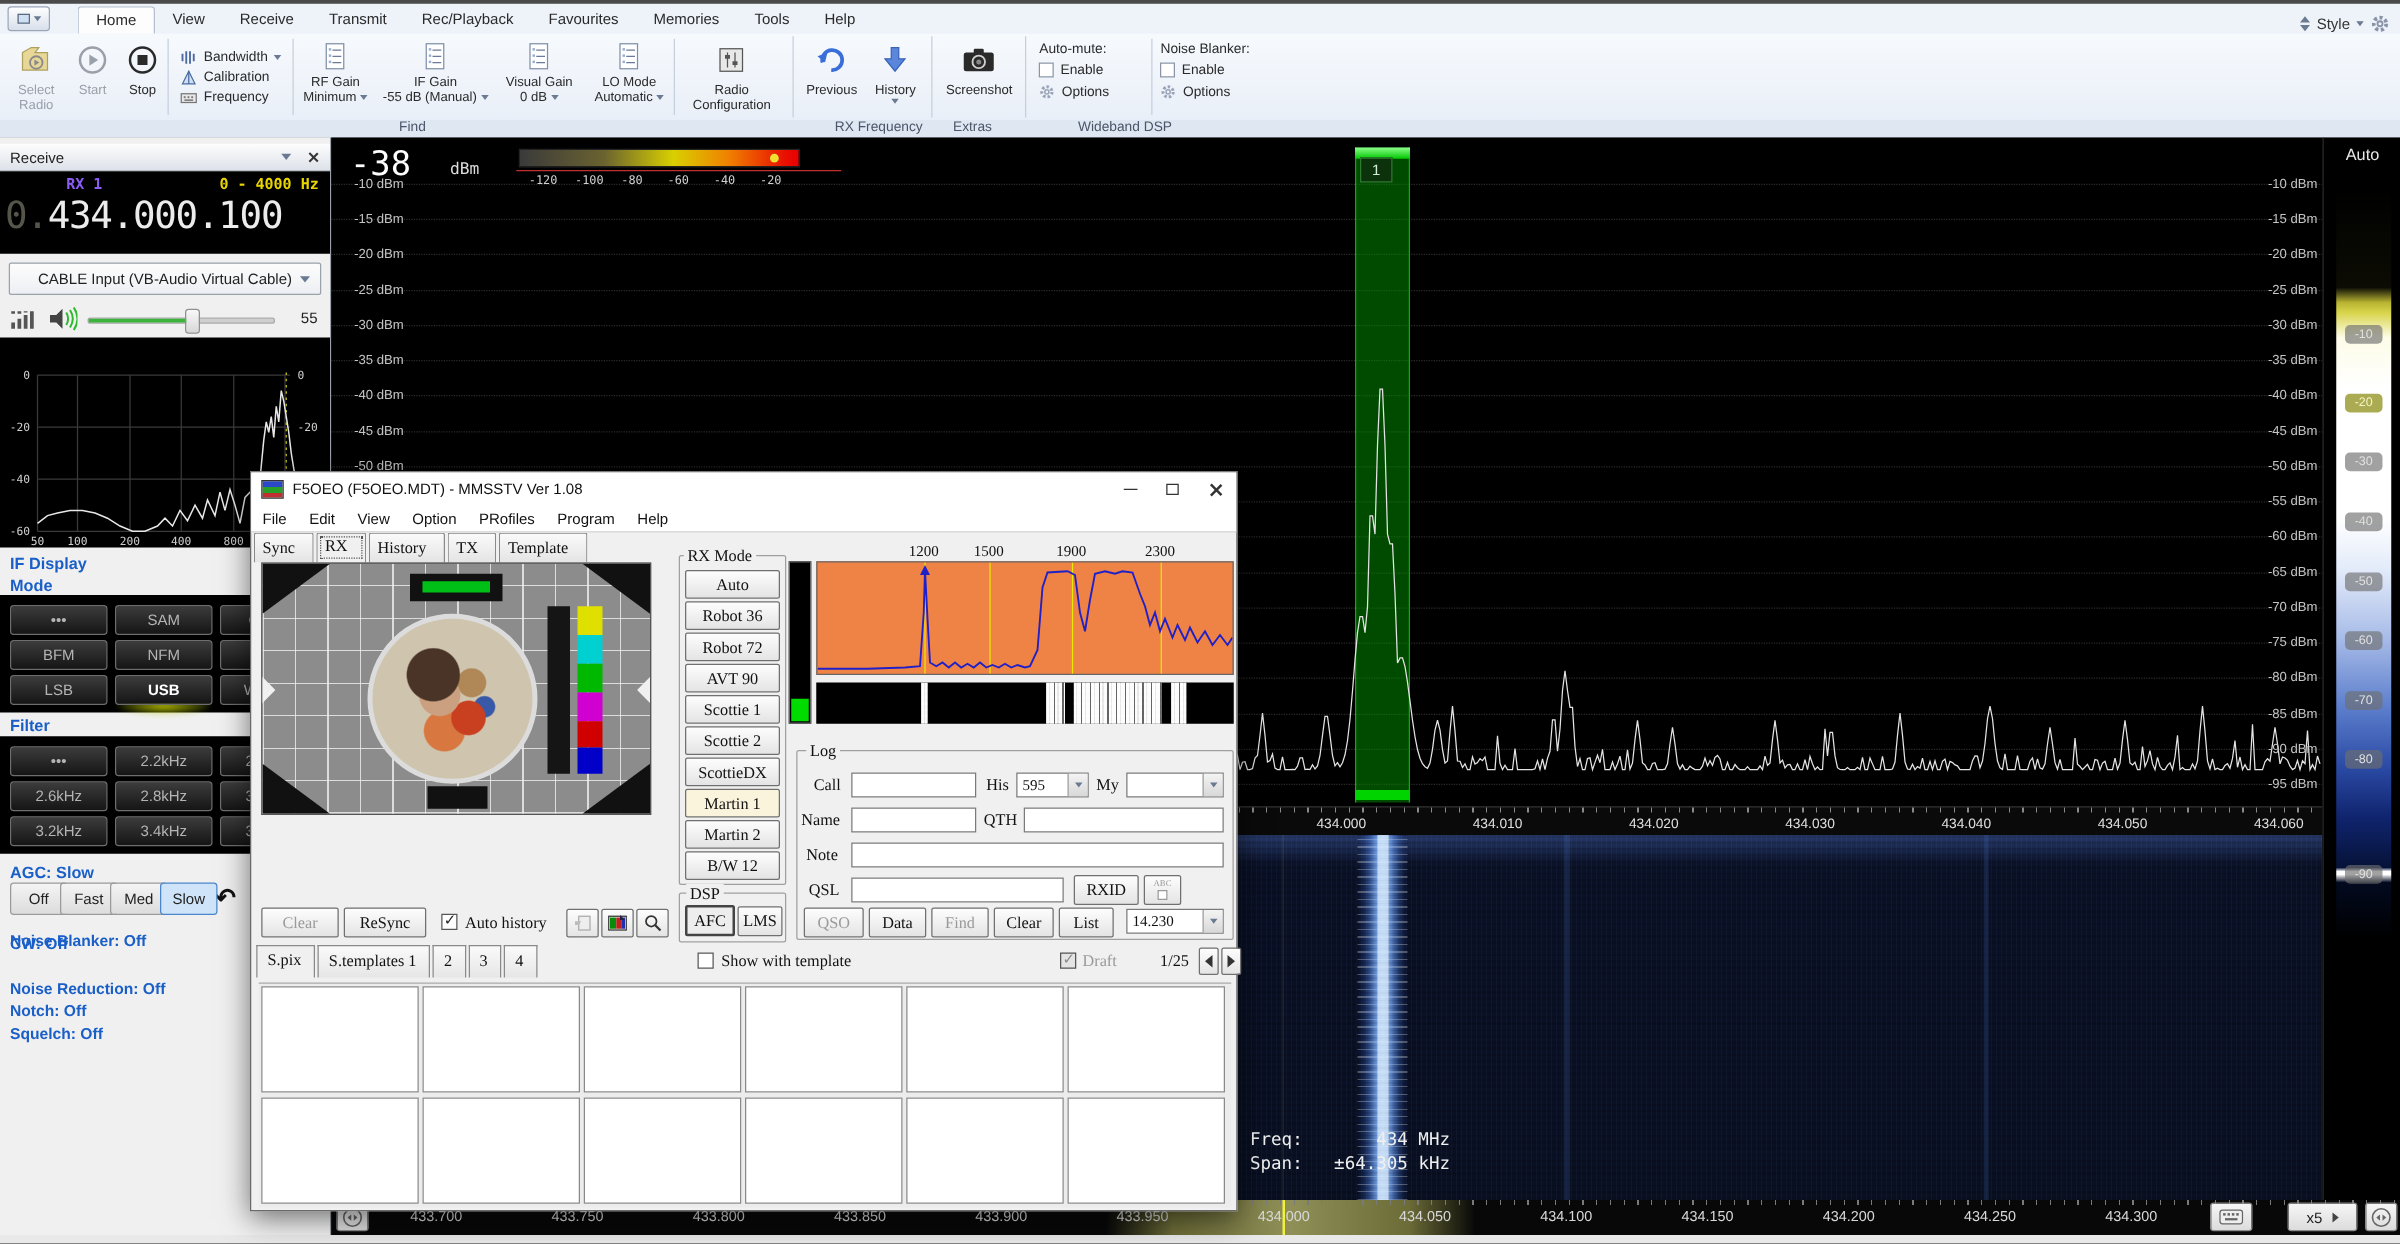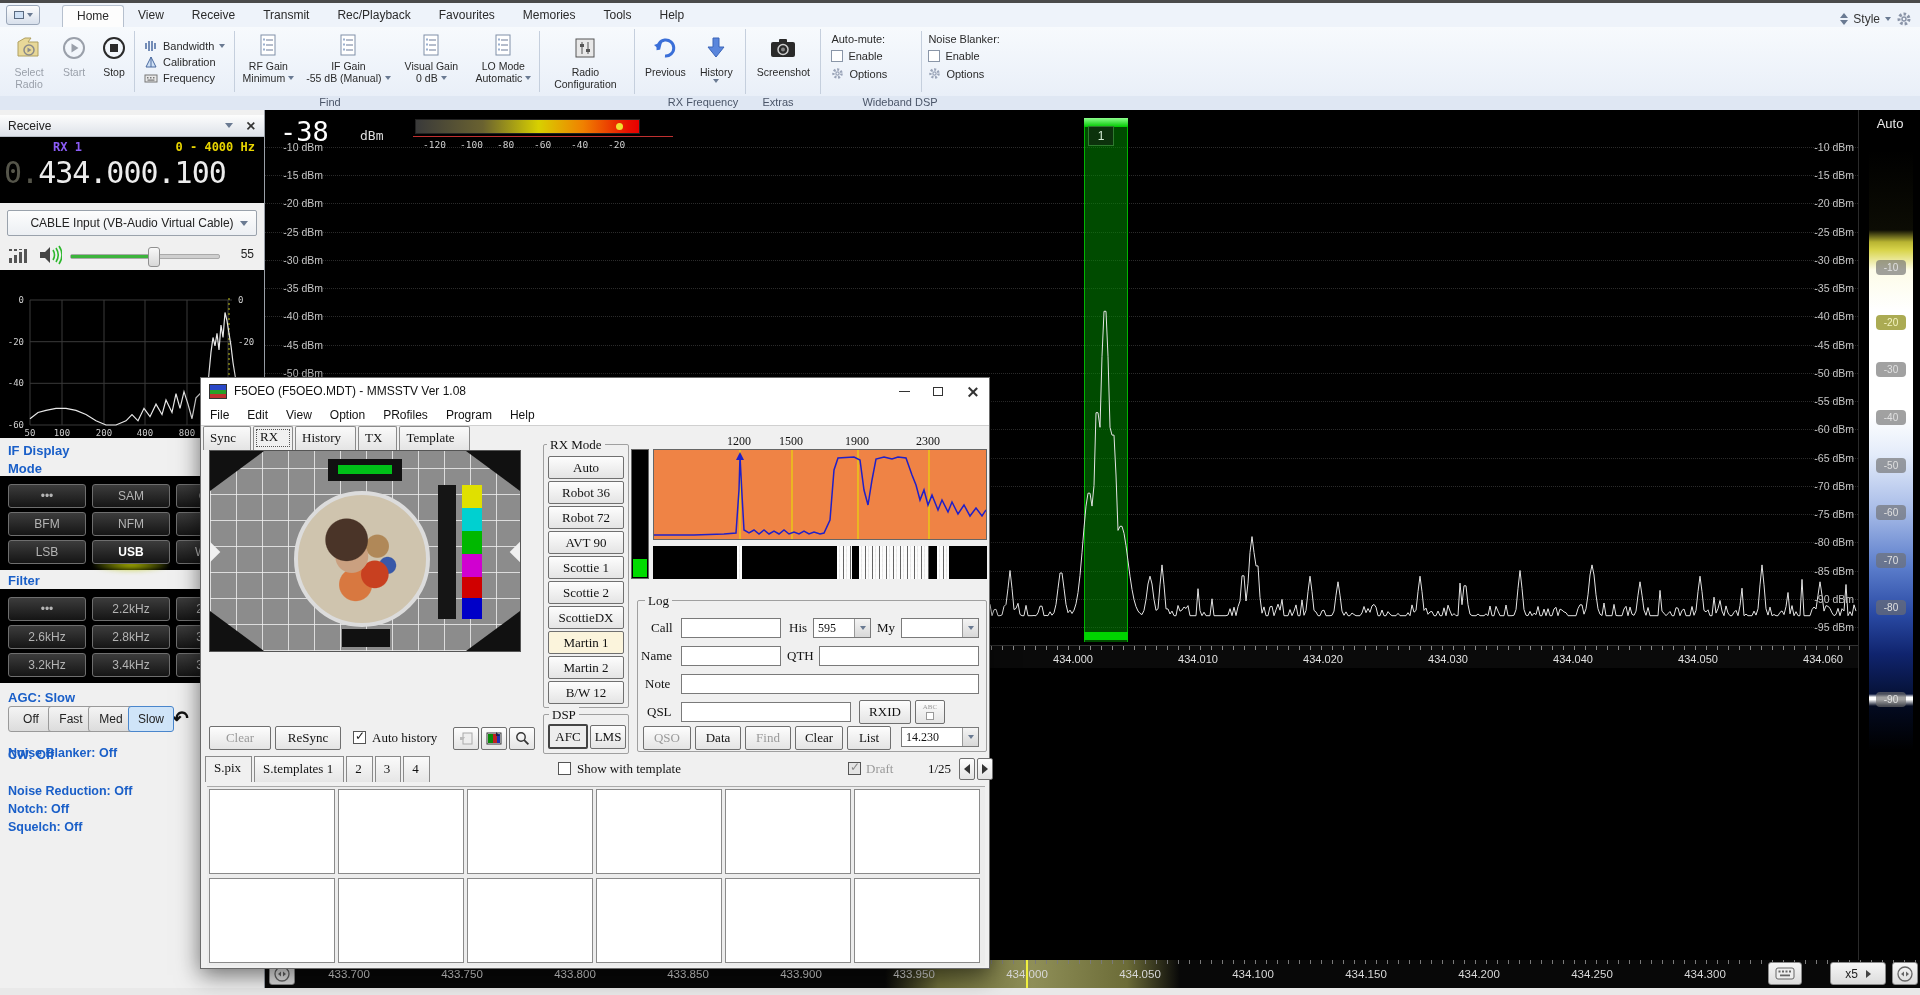--- a/index.html
+++ b/index.html
@@ -654,20 +654,41 @@
         <div class="fql" style="left: 808px;">434.000</div>
         <div class="fql" style="left: 933px;">434.010</div>
         <div class="fql" style="left: 1058px;">434.020</div>
         <div class="fql" style="left: 1183px;">434.030</div>
         <div class="fql" style="left: 1308px;">434.040</div>
         <div class="fql" style="left: 1433px;">434.050</div>
         <div class="fql" style="left: 1558px;">434.060</div>
       </div>
   </div>
 
+  <div id="waterfall" class="abs">
+    <div id="wf-top"></div>
+    <div id="wf-noise"></div>
+    <div class="wf-faint" style="left:986px;width:5px"></div>
+    <div class="wf-faint" style="left:1322px;width:4px"></div>
+    <div id="wf-cursorline"></div>
+    <div id="wf-sig">
+        <div class="wf-scan"></div>
+      </div>
+    <div id="wf-sig-core"></div>
+    <div id="freqspan">
+      <div class="row">
+          <span>Freq:</span>
+          <span>434 MHz</span>
+        </div>
+      <div class="row">
+          <span>Span:</span>
+          <span>±64.305 kHz</span>
+        </div>
+    </div>
+  </div>
   <div id="wf-axis" class="abs">
     <div id="wf-highlight"></div>
     <div class="ticks"></div>
     <div id="wf-axis-labels">
         <div class="wfl" style="left: 84px;">433.700</div>
         <div class="wfl" style="left: 197px;">433.750</div>
         <div class="wfl" style="left: 310px;">433.800</div>
         <div class="wfl" style="left: 423px;">433.850</div>
         <div class="wfl" style="left: 536px;">433.900</div>
         <div class="wfl" style="left: 649px;">433.950</div>

